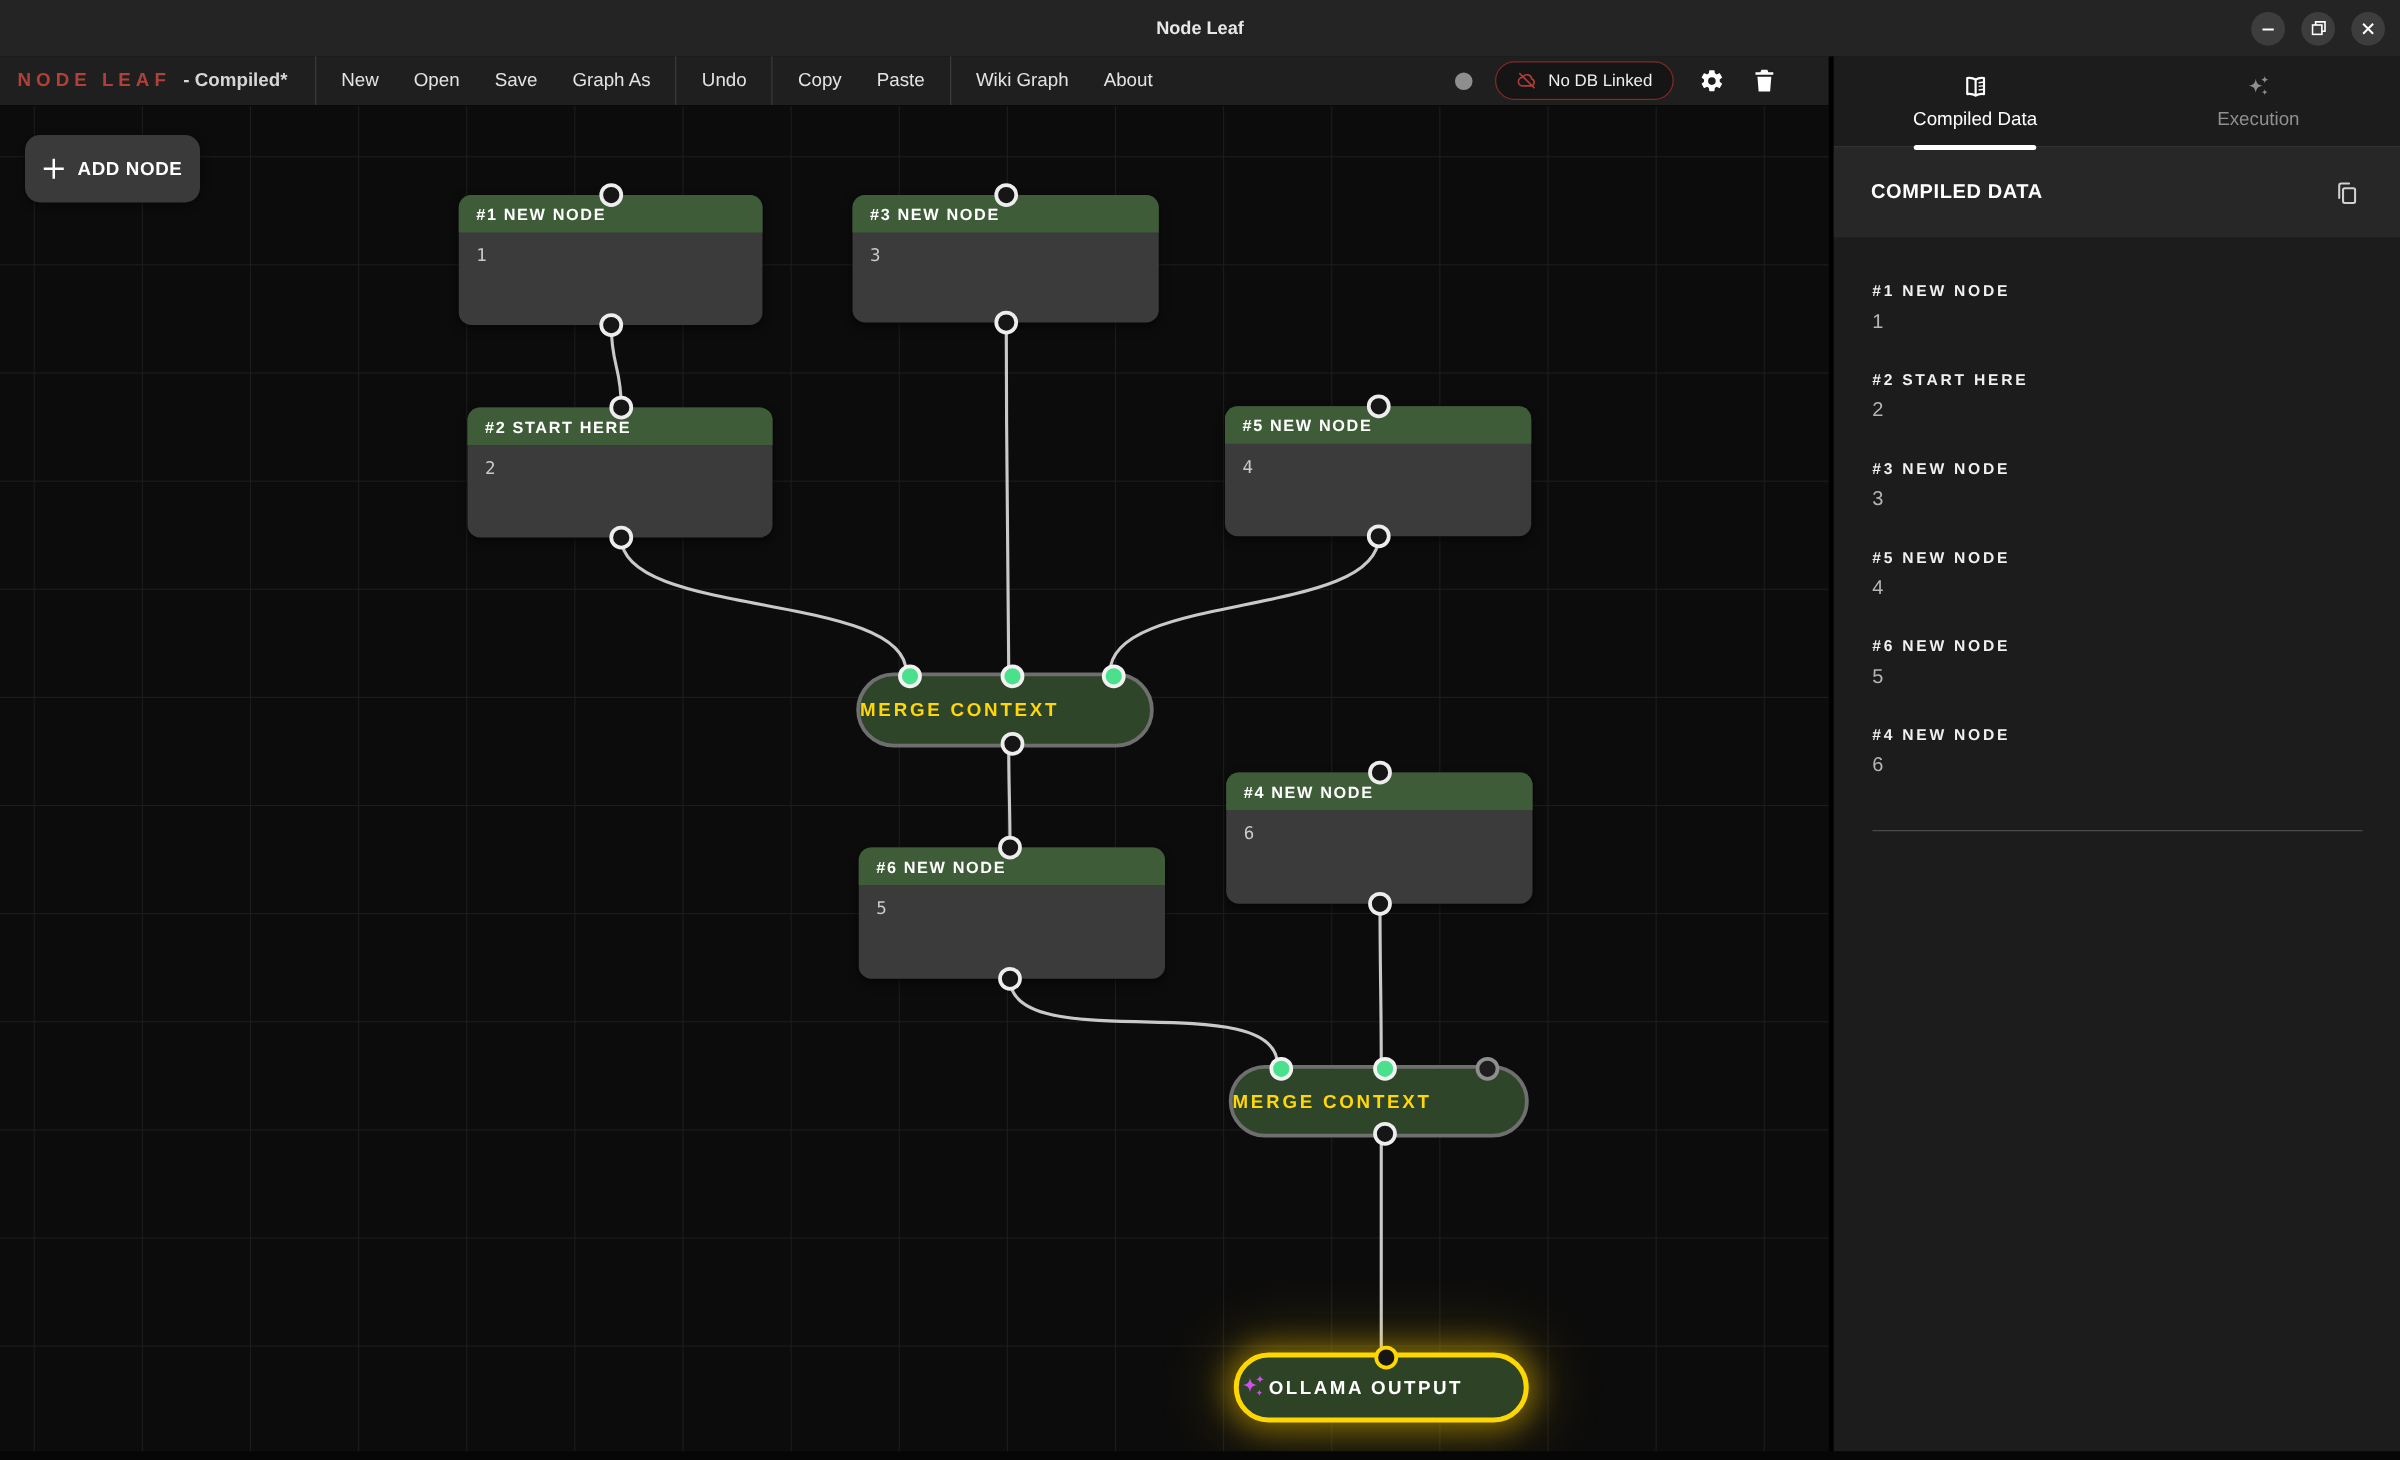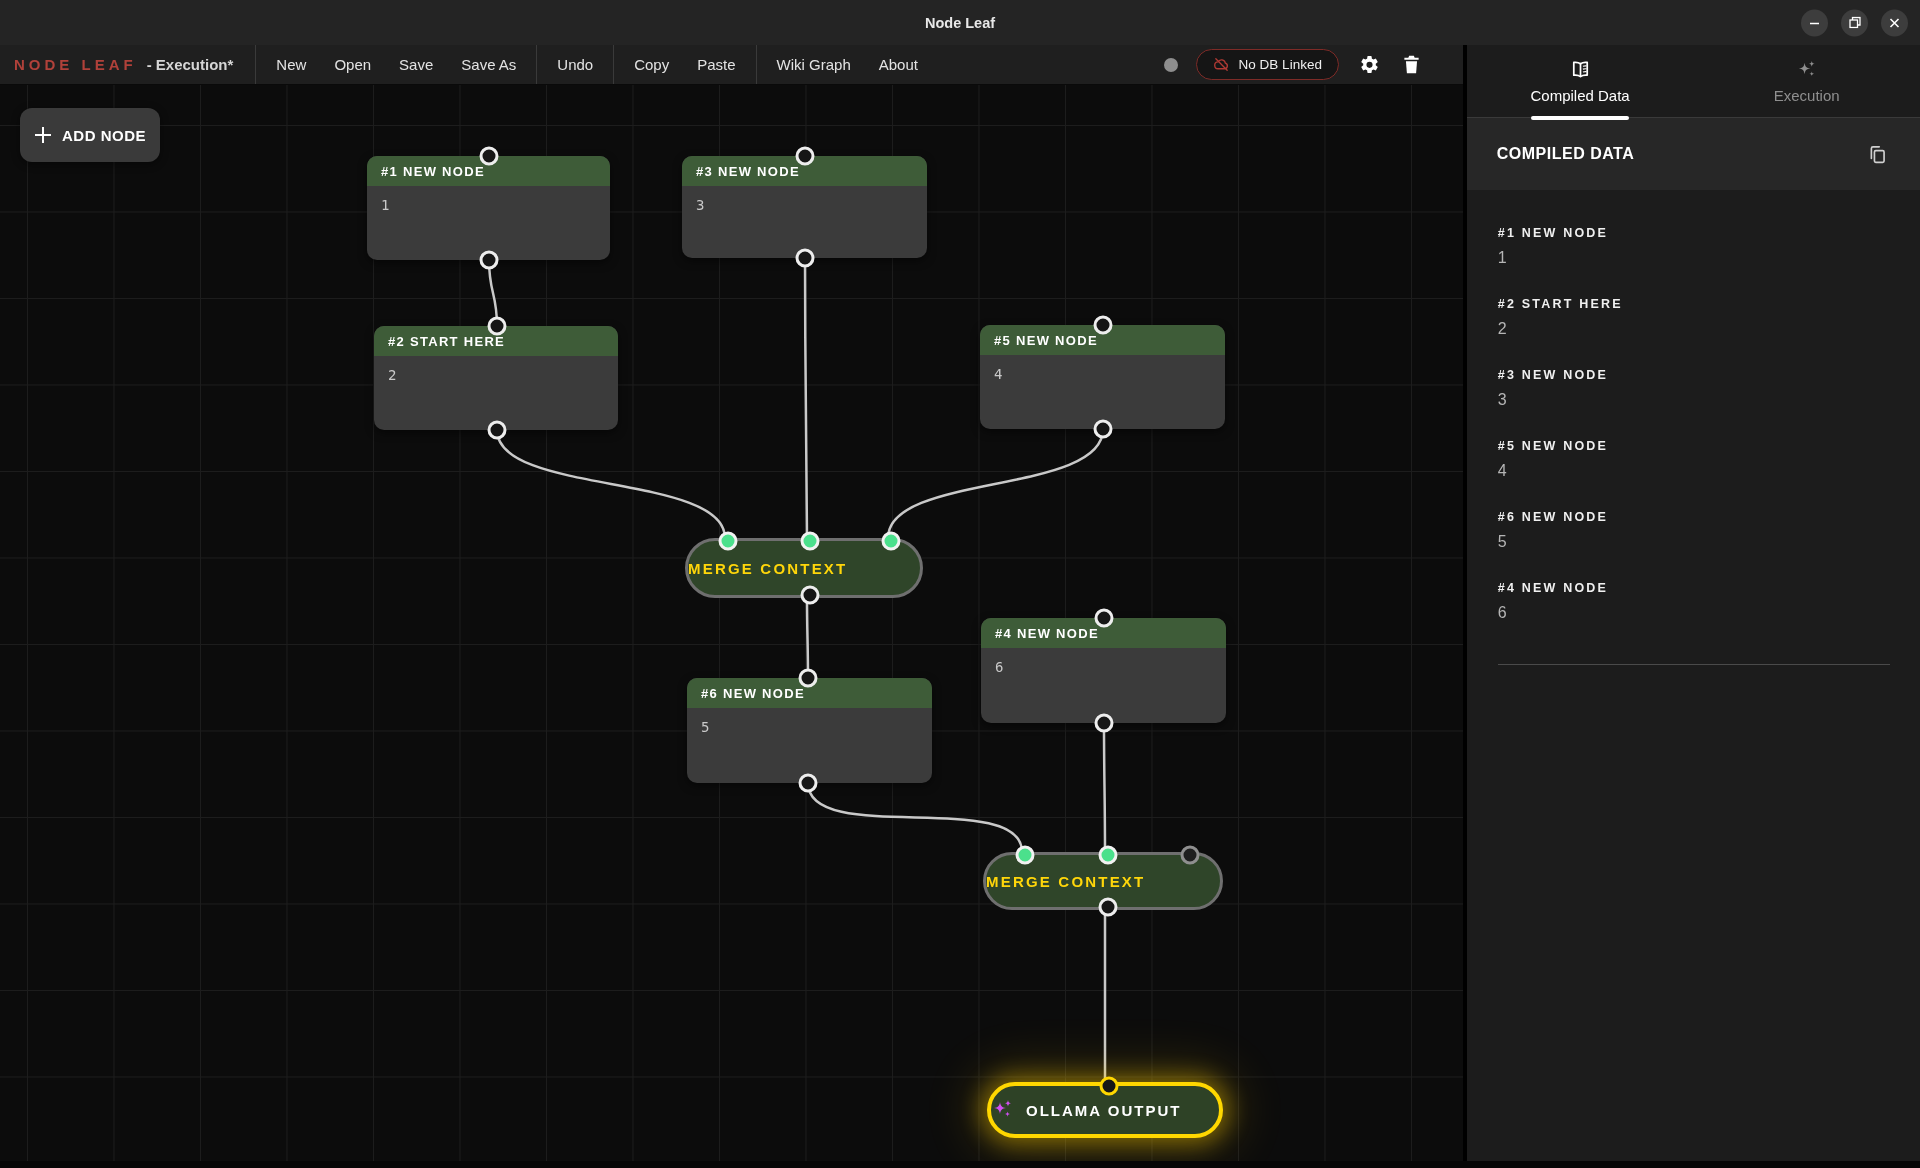--- a/index.html
+++ b/index.html
@@ -56,21 +56,21 @@
   .node-header { height:30px; background:#3e5c38; border-radius:10px 10px 0 0;
     display:flex; align-items:center; padding:0 14px;
     color:#fff; font-size:13px; font-weight:bold; letter-spacing:1.3px; }
   .node-body { padding:11px 14px; font-family:"DejaVu Sans Mono", monospace;
     font-size:14px; color:#c9c9c9; }
 
   .pill { position:absolute; border-radius:40px; z-index:2;
     display:flex; align-items:center; justify-content:flex-start; }
   .merge { background:#2f4529; border:3px solid #6f6f6f;
     color:#ffd60a; font-weight:bold; font-size:15px; letter-spacing:2.2px; }
-  .ollama { background:#2e4226; border:4px solid #ffd700; gap:11px;
+  .ollama { background:#2e4226; border:4px solid #ffd700; 
     color:#fff; font-weight:bold; font-size:15px; letter-spacing:2px;
     box-shadow:0 0 22px 6px rgba(255,206,0,.40), 0 0 50px 16px rgba(255,206,0,.16); }
 
   .port { position:absolute; width:19px; height:19px; border-radius:50%;
     background:#161616; border:3px solid #ededed;
     transform:translate(-50%,-50%); z-index:4; cursor:crosshair; }
   .port.green { background:#4be08c; border-color:#f2f2f2; }
   .port.dim { background:#1f1f1f; border-color:#8f8f8f; }
   .port.yellow { border-color:#ffd700; }
 
@@ -119,27 +119,27 @@
     </div>
   </div>
 </div>
 
 <div class="workspace">
   <div class="main">
 
     <div class="menubar">
       <div class="logo-wrap">
         <span class="logo">NODE LEAF</span>
-        <span class="docname">- Execution*</span>
+        <span class="docname">- Compiled*</span>
       </div>
       <div class="msep first"></div>
       <div class="menu-item">New</div>
       <div class="menu-item">Open</div>
       <div class="menu-item">Save</div>
-      <div class="menu-item">Save As</div>
+      <div class="menu-item">Graph As</div>
       <div class="msep"></div>
       <div class="menu-item">Undo</div>
       <div class="msep"></div>
       <div class="menu-item">Copy</div>
       <div class="menu-item">Paste</div>
       <div class="msep"></div>
       <div class="menu-item">Wiki Graph</div>
       <div class="menu-item">About</div>
 
       <div class="menu-right">

